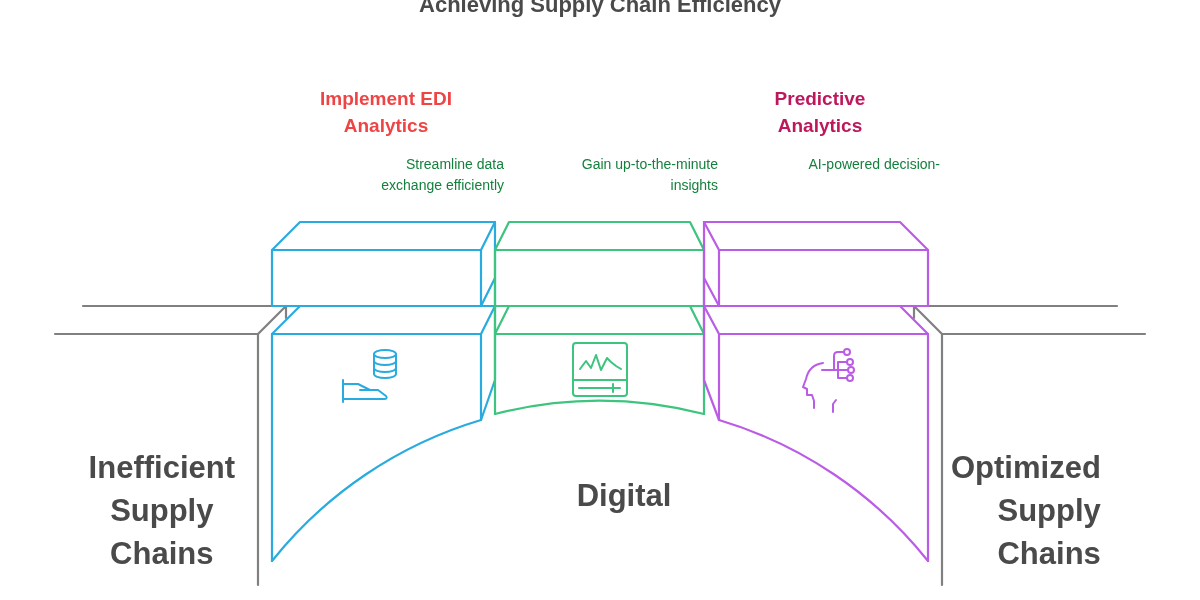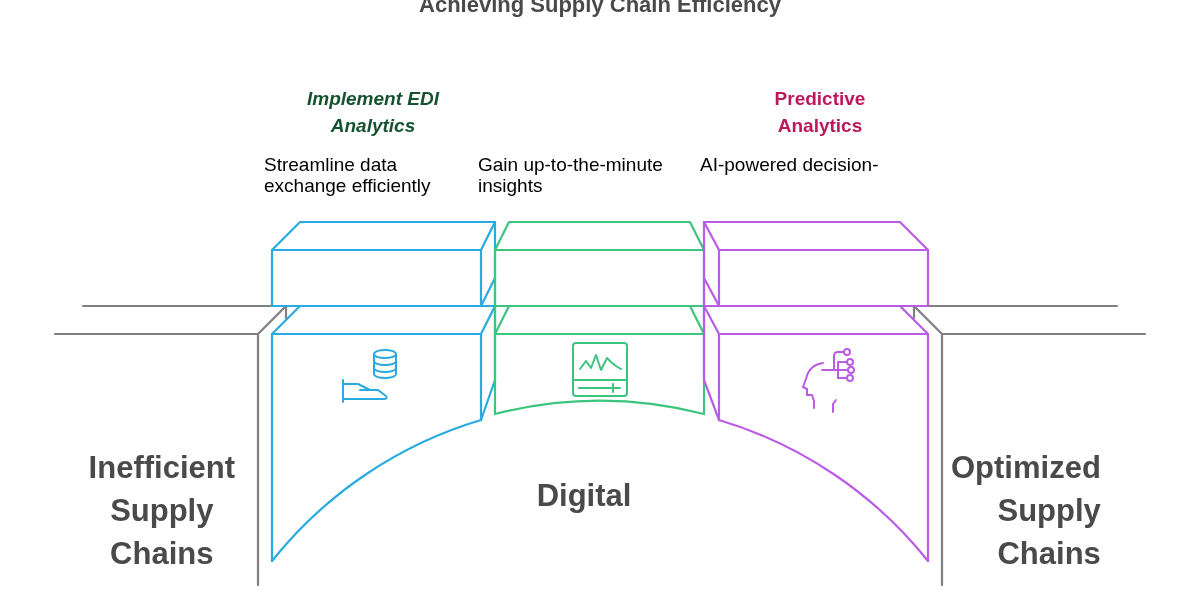--- a/index.html
+++ b/index.html
@@ -3,26 +3,26 @@
   <meta charset="utf-8">
   <style>
     html, body { margin: 0; padding: 0; background: #ffffff; }
     body { width: 1200px; height: 600px; position: relative; overflow: hidden;
            font-family: "Liberation Sans", "DejaVu Sans", sans-serif; }
     .title { position: absolute; left: 0; width: 1200px; top: -9px; text-align: center;
              font-size: 22px; font-weight: bold; color: #4a4a4a; line-height: 28px; }
     svg.diagram { position: absolute; left: 0; top: 0; }
     .stage-title { position: absolute; width: 240px; text-align: center; font-weight: bold;
                    font-size: 19px; line-height: 27px; }
-    .stage-desc { position: absolute; width: 240px; text-align: left; font-size: 19px;
-                  line-height: 21px; color: #000000; }
+    .stage-desc { position: absolute; width: 240px; text-align: right; font-size: 14px;
+                  line-height: 21px; color: #15803d; }
     .big-label { position: absolute; font-weight: bold; font-size: 31px; line-height: 43px; color: #4a4a4a; }
     .lbl-left { right: 965px; top: 446px; text-align: center; }
     .lbl-right { left: 951px; top: 446px; text-align: right; }
-    .lbl-center { left: 384px; width: 400px; top: 474px; text-align: center; }
+    .lbl-center { left: 424px; width: 400px; top: 474px; text-align: center; }
   </style>
 </head>
 <body>
 
 <div class="title">Achieving Supply Chain Efficiency</div>
 
 <svg class="diagram" width="1200" height="600" viewBox="0 0 1200 600">
   <g fill="none" stroke-width="2.2" stroke-linejoin="round" stroke-linecap="round">
 
     <g stroke="#808080">
@@ -107,21 +107,21 @@
       <path d="M838,370 h10"></path>
       <path d="M838,370 v8 h9"></path>
       <circle cx="847" cy="352" r="3"></circle>
       <circle cx="850" cy="362" r="3"></circle>
       <circle cx="851" cy="370" r="3"></circle>
       <circle cx="850" cy="378" r="3"></circle>
     </g>
   </g>
 </svg>
 
-<div class="stage-title" style="left:253px; top:85px; color:#14532d;font-style:italic;">
+<div class="stage-title" style="left:266px; top:85px; color:#ef4444;">
   <div>Implement EDI</div>
   <div>Analytics</div>
 </div>
 <div class="stage-desc" style="left:264px; top:154px;">
   <div>Streamline data</div>
   <div>exchange efficiently</div>
 </div>
 
 <div class="stage-title" style="left:477px; top:85px; color:#3DC47E;">
 </div>

